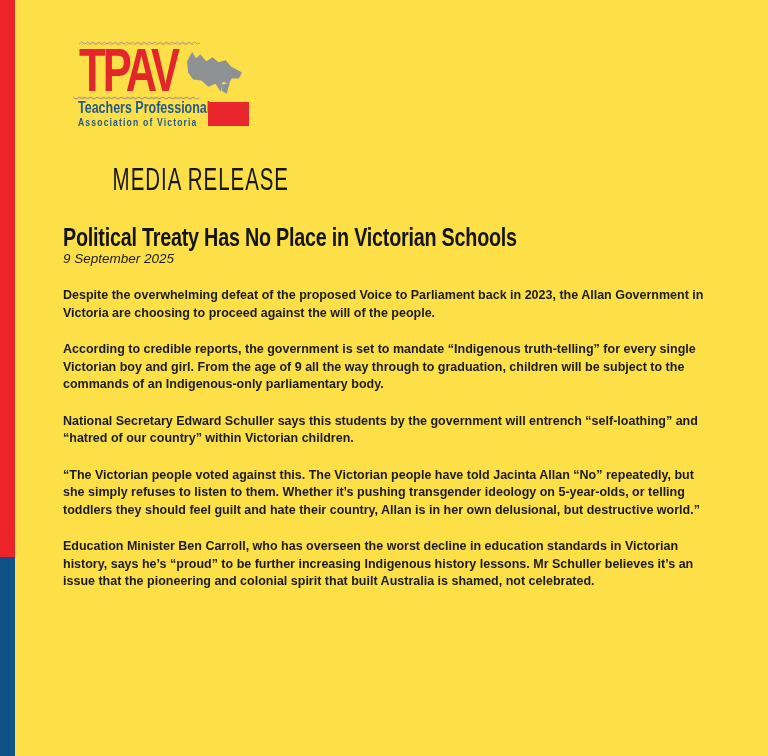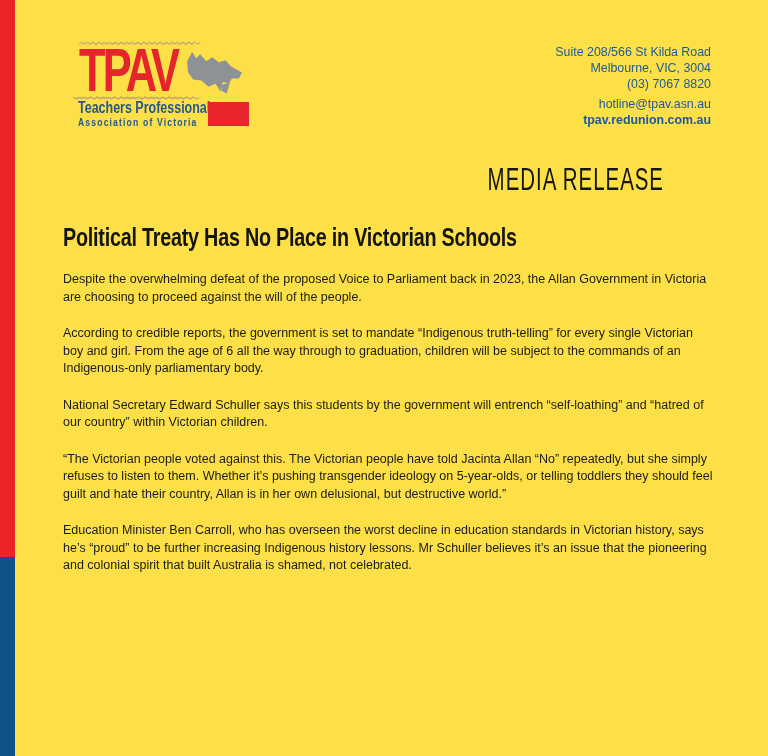--- a/index.html
+++ b/index.html
@@ -47,21 +47,21 @@
     position: absolute; right: 57px; top: 44px;
     text-align: right; color: #1A5A9B;
     font-size: 12.4px; line-height: 16px;
   }
   .contact .gap { margin-top: 4px; }
   .contact .website { font-weight: bold; }
 
   
   .media-title {
     position: absolute; left: 63px; top: 162px; width: 651px;
-    text-align: right;
+    text-align: left;
   }
   .media-title span {
     display: inline-block;
     font-size: 32px; line-height: 34px; font-weight: 400;
     letter-spacing: 1.5px; color: #161616;
     transform: scaleX(0.64); transform-origin: center top;
     white-space: nowrap;
   }
 
   
@@ -69,21 +69,21 @@
   .headline {
     margin: 0;
     font-size: 26px; line-height: 28px; font-weight: bold;
     letter-spacing: -0.3px; color: #141414;
     transform: scaleX(0.76); transform-origin: left top;
     white-space: nowrap;
   }
   .date {
     font-size: 13.5px; line-height: 16px; font-style: italic; color: #1b1b1b;
   }
-  .body-text { margin-top: 20px; }
+  .body-text { margin-top: 20px; font-weight: bold; }
   .body-text p {
     margin: 0 0 19px 0;
     font-size: 12.5px; line-height: 17.5px; color: #1b1b1b;
   }
 </style>
 </head>
 <body>
 
 <div class="page">
 
@@ -106,37 +106,31 @@
     <svg class="scribble-bottom" viewBox="0 0 130 5" preserveAspectRatio="none">
       <path d="M0,2 l3,2 3,-2 3,2 3,-2 3,2 3,-2 3,2 3,-2 3,2 3,-2 3,2 3,-2 3,2 3,-2 3,2 3,-2 3,2 3,-2 3,2 3,-2 3,2 3,-2 3,2 3,-2 3,2 3,-2 3,2 3,-2 3,2 3,-2 3,2 3,-2 3,2 3,-2 3,2 3,-2 3,2 3,-2 3,2 3,-2 3,2 3,-1" fill="none" stroke="#9a9a9a" stroke-width="0.9"></path>
       <path d="M1,3 l4,1 4,-2 4,2 4,-2 4,2 4,-2 4,2 4,-2 4,2 4,-2 4,2 4,-2 4,2 4,-2 4,2 4,-2 4,2 4,-2 4,2 4,-2 4,2 4,-2 4,2 4,-2 4,2 4,-2 4,2 4,-2 4,2 4,-2" fill="none" stroke="#c06a6e" stroke-width="0.6" opacity="0.7"></path>
     </svg>
 
     <div class="logo-line1">Teachers Professional</div>
     <div class="logo-line2">Association of Victoria</div>
     <div class="logo-redblock"></div>
   </div>
 
-  <div class="contact">
-    <div>Suite 208/566 St Kilda Road</div>
-    <div>Melbourne, VIC, 3004</div>
-    <div>(03) 7067 8820</div>
-    <div class="gap">hotline@tpav.asn.au</div>
-    <div class="website">tpav.redunion.com.au</div>
-  </div>
 
   <div class="media-title">
     <span>MEDIA RELEASE</span>
   </div>
 
   <article class="article">
     <h1 class="headline">Political Treaty Has No Place in Victorian Schools</h1>
+    <div class="date">9 September 2025</div>
 
     <div class="body-text">
       <p>Despite the overwhelming defeat of the proposed Voice to Parliament back in 2023, the Allan Government in Victoria are choosing to proceed against the will of the people.</p>
-      <p>According to credible reports, the government is set to mandate “Indigenous truth-telling” for every single Victorian boy and girl. From the age of 6 all the way through to graduation, children will be subject to the commands of an Indigenous-only parliamentary body.</p>
+      <p>According to credible reports, the government is set to mandate “Indigenous truth-telling” for every single Victorian boy and girl. From the age of 9 all the way through to graduation, children will be subject to the commands of an Indigenous-only parliamentary body.</p>
       <p>National Secretary Edward Schuller says this students by the government will entrench “self-loathing” and “hatred of our country” within Victorian children.</p>
       <p>“The Victorian people voted against this. The Victorian people have told Jacinta Allan “No” repeatedly, but she simply refuses to listen to them. Whether it’s pushing transgender ideology on 5-year-olds, or telling toddlers they should feel guilt and hate their country, Allan is in her own delusional, but destructive world.”</p>
       <p>Education Minister Ben Carroll, who has overseen the worst decline in education standards in Victorian history, says he’s “proud” to be further increasing Indigenous history lessons. Mr Schuller believes it’s an issue that the pioneering and colonial spirit that built Australia is shamed, not celebrated.</p>
     </div>
   </article>
 
 </div>
 
 </body></html>

